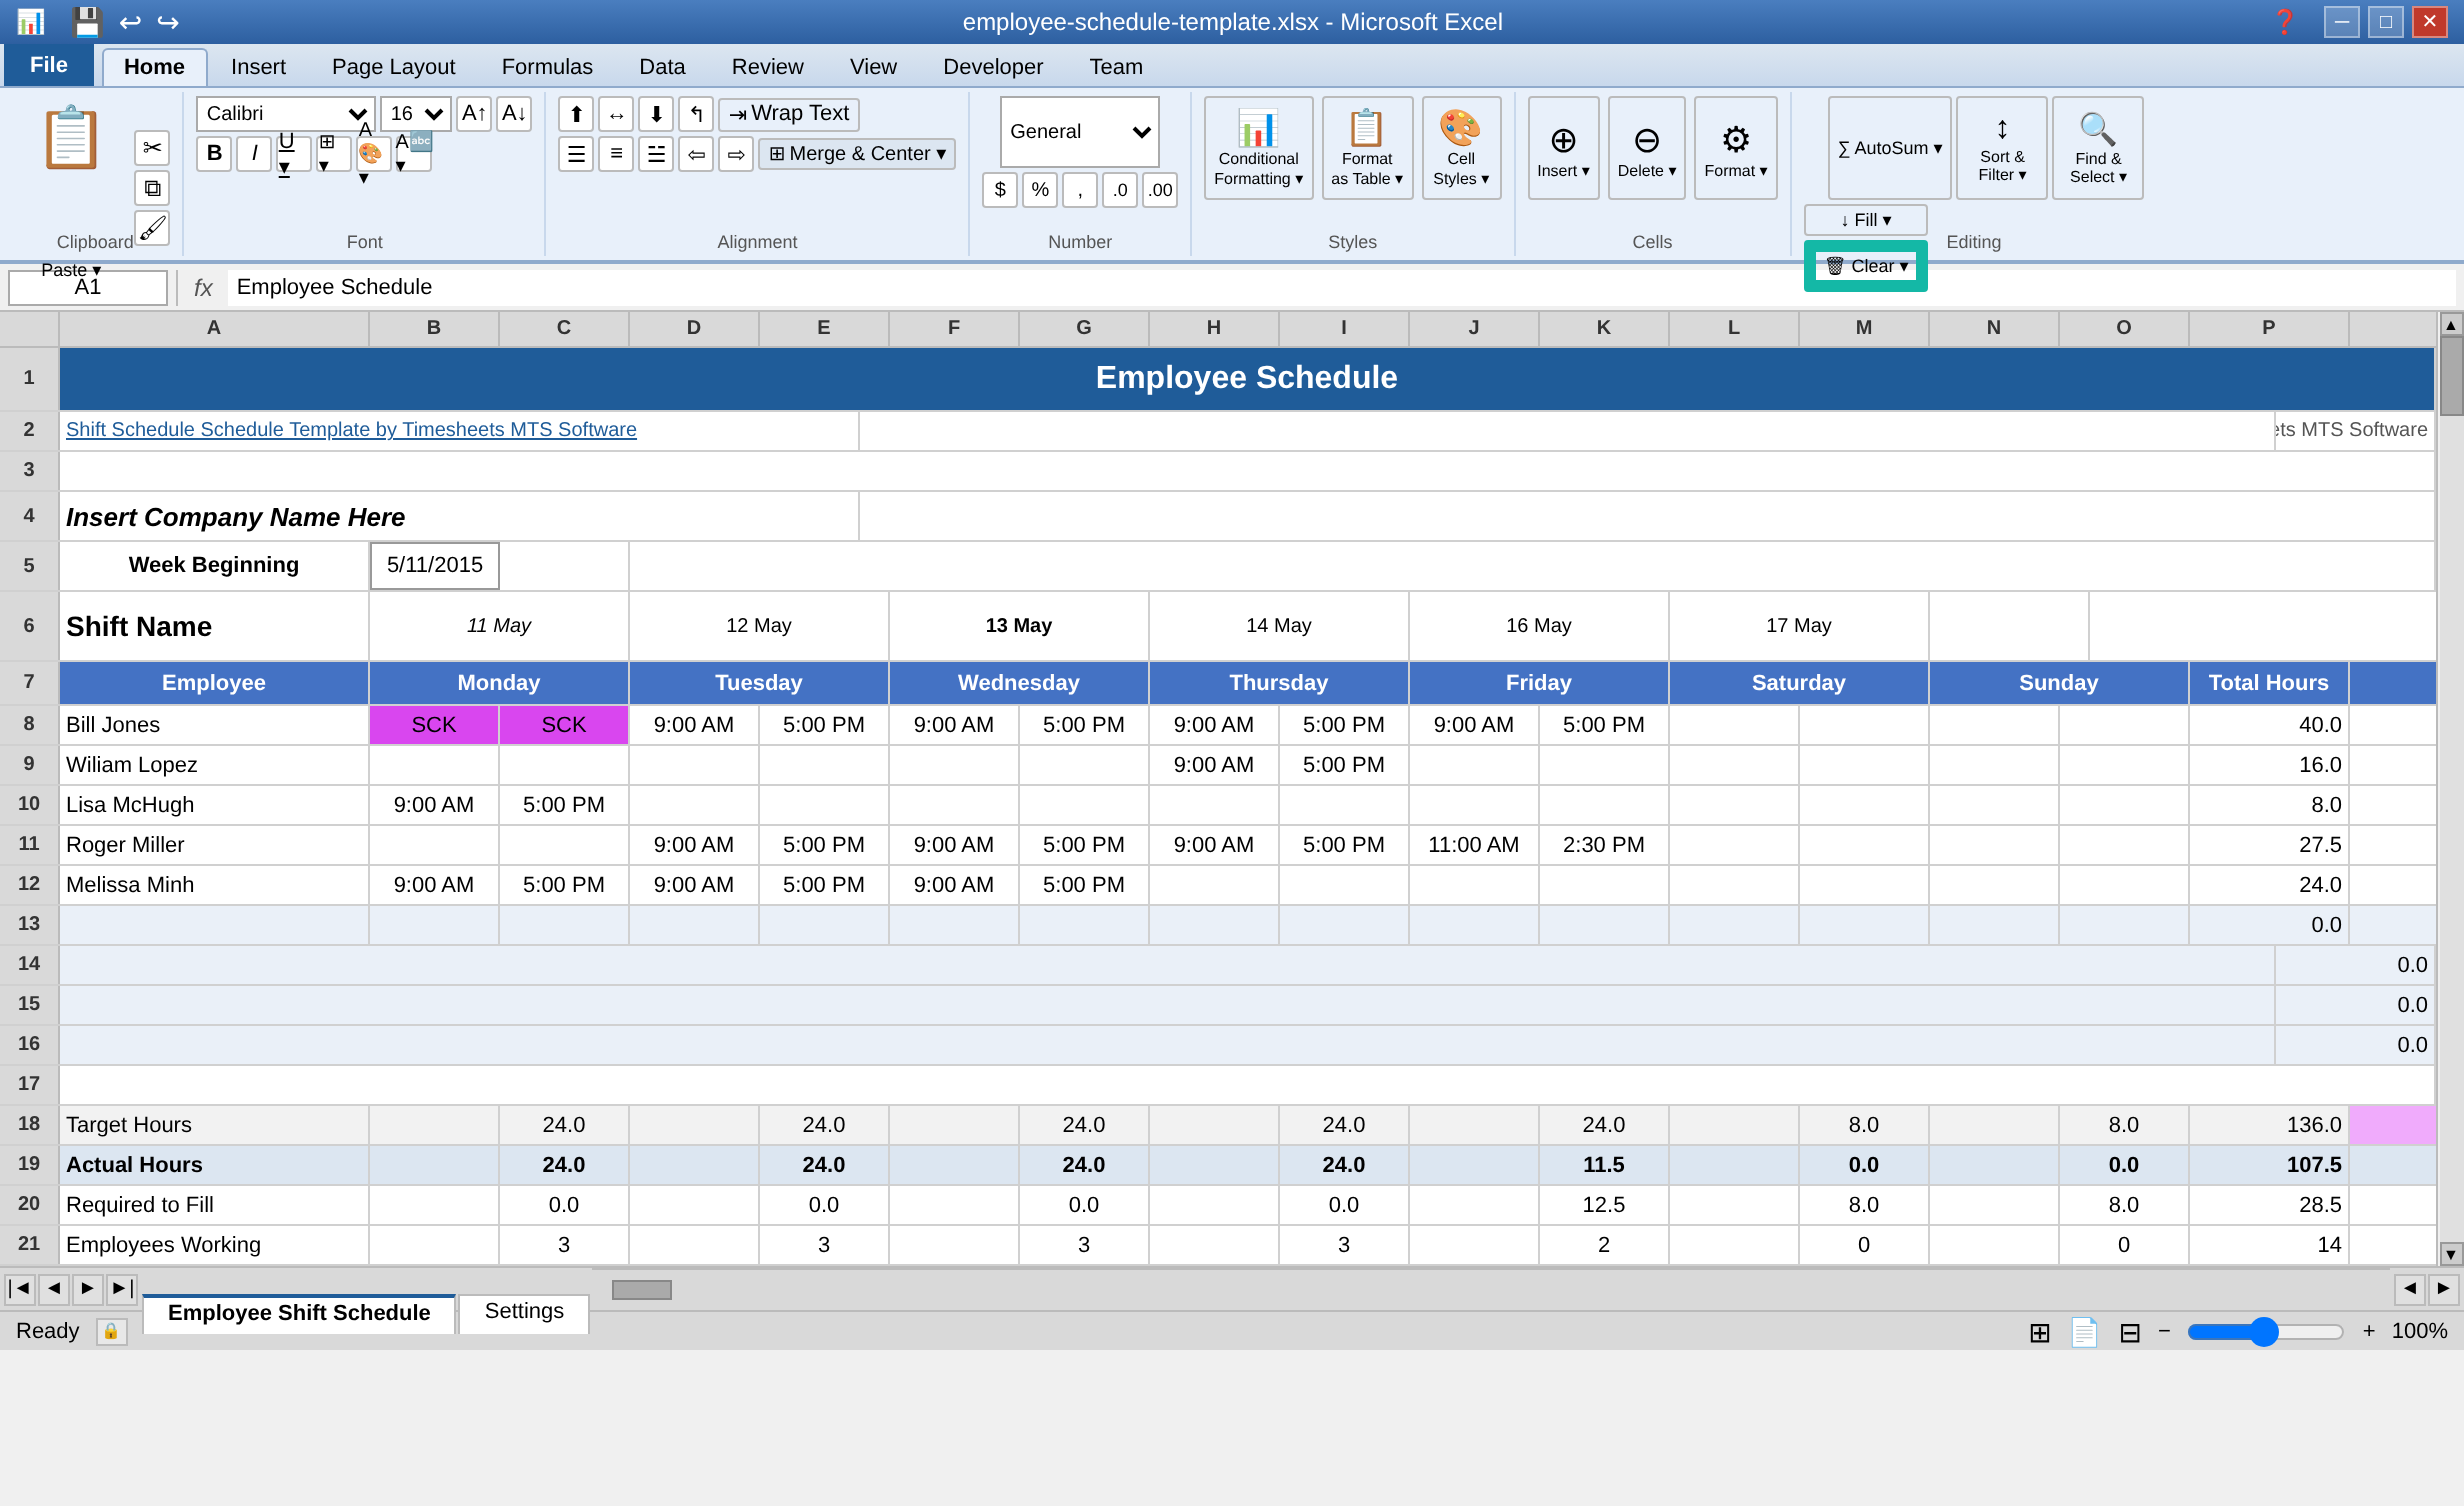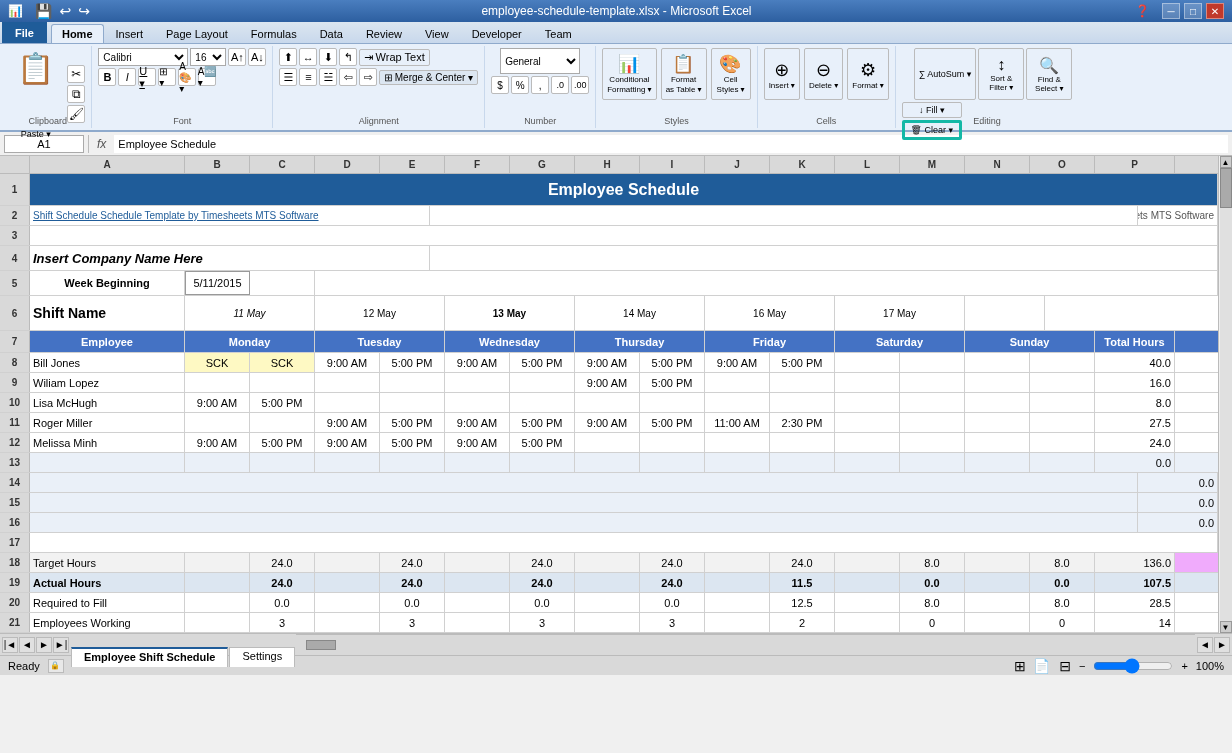--- a/index.html
+++ b/index.html
@@ -104,21 +104,21 @@
       font-size: 9px;
       text-align: center;
     }
     .rb-btn.large { min-width: 38px; padding: 3px 4px; }
     .font-select { width: 90px; height: 18px; font-size: 10px; border: 1px solid #aaa; background: white; }
     .font-size-select { width: 36px; height: 18px; font-size: 10px; border: 1px solid #aaa; background: white; }
     .small-btn { width: 18px; height: 18px; font-size: 11px; border: 1px solid #bbb; background: white; cursor: pointer; display: flex; align-items: center; justify-content: center; border-radius: 2px; }
     .bold-btn { font-weight: bold; }
     .italic-btn { font-style: italic; }
     .underline-btn { text-decoration: underline; }
-    .number-fmt-select { width: 80px; height: 26px; font-size: 10px; border: 1px solid #aaa; background: white; }
+    .number-fmt-select { width: 80px; height: 36px; font-size: 10px; border: 1px solid #aaa; background: white; }
 
     
     .formula-bar {
       background: #f0f0f0;
       display: flex;
       align-items: center;
       height: 24px;
       border-bottom: 1px solid #bbb;
       padding: 0 4px;
       gap: 4px;
@@ -238,21 +238,21 @@
       font-weight: bold;
       font-size: 16px;
       justify-content: center;
     }
     .cell-blue-header {
       background: #4472c4;
       color: white;
       font-weight: bold;
       justify-content: center;
     }
-    .cell-light-blue { background: #fef9c3; }
+    .cell-light-blue { background: #d946ef; }
     .row-empty { background: #eaf0f8; }
     .sheet-nav-btn { width: 16px; height: 16px; font-size: 10px; cursor: pointer; display: flex; align-items: center; justify-content: center; border: 1px solid #bbb; background: #e0e0e0; }
     .sheet-tab {
       height: 20px;
       padding: 2px 12px;
       border: 1px solid #bbb;
       border-bottom: none;
       background: white;
       cursor: pointer;
       font-size: 11px;
@@ -441,21 +441,21 @@
           <div style="font-size:16px;">↕</div>
           <div style="font-size:8px;">Sort &amp;<br>Filter ▾</div>
         </div>
         <div class="rb-btn" style="border:1px solid #bbb;font-size:9px;min-width:46px;text-align:center;height:52px;">
           <div style="font-size:16px;">🔍</div>
           <div style="font-size:8px;">Find &amp;<br>Select ▾</div>
         </div>
       </div>
       <div style="display:flex;gap:2px;flex-direction:column;">
         <div class="rb-btn" style="border:1px solid #bbb;font-size:9px;min-width:60px;justify-content:center;">↓ Fill ▾</div>
-        <div class="rb-btn" style="border:3px solid #14b8a6;font-size:9px;min-width:60px;justify-content:center;">🗑 Clear ▾</div>
+        <div class="rb-btn" style="border:6px solid #14b8a6;font-size:9px;min-width:60px;justify-content:center;">🗑 Clear ▾</div>
       </div>
     </div>
     <div class="ribbon-group-label">Editing</div>
   </div>
 </div>
 
 <div class="formula-bar">
   <input class="name-box" type="text" value="A1" style="">
   <div class="formula-divider"></div>
   <span style="font-size:12px;font-style:italic;color:#555;margin:0 4px;">fx</span>

